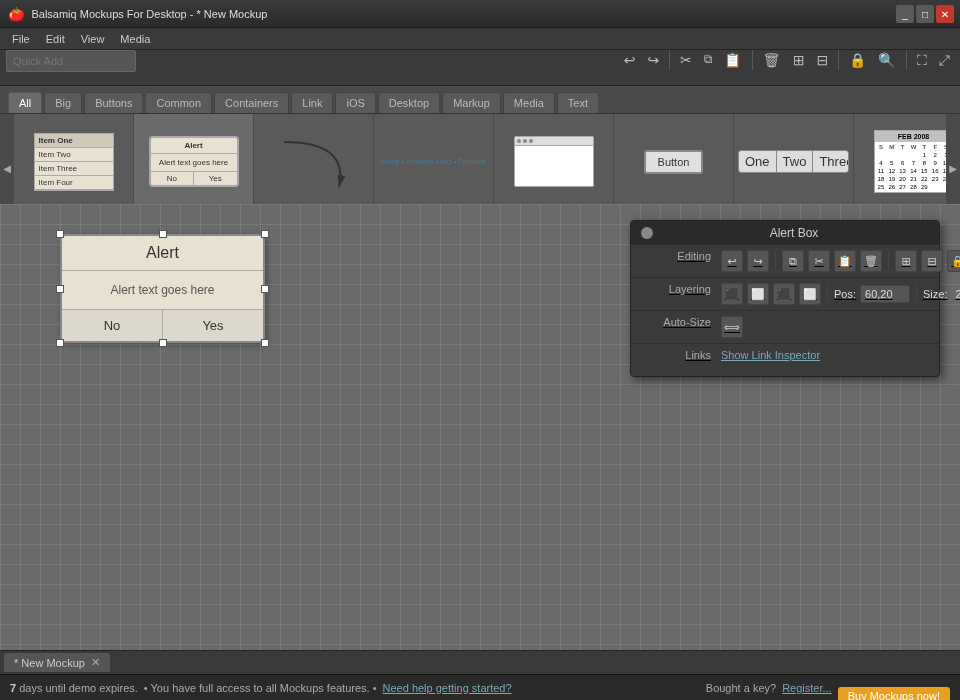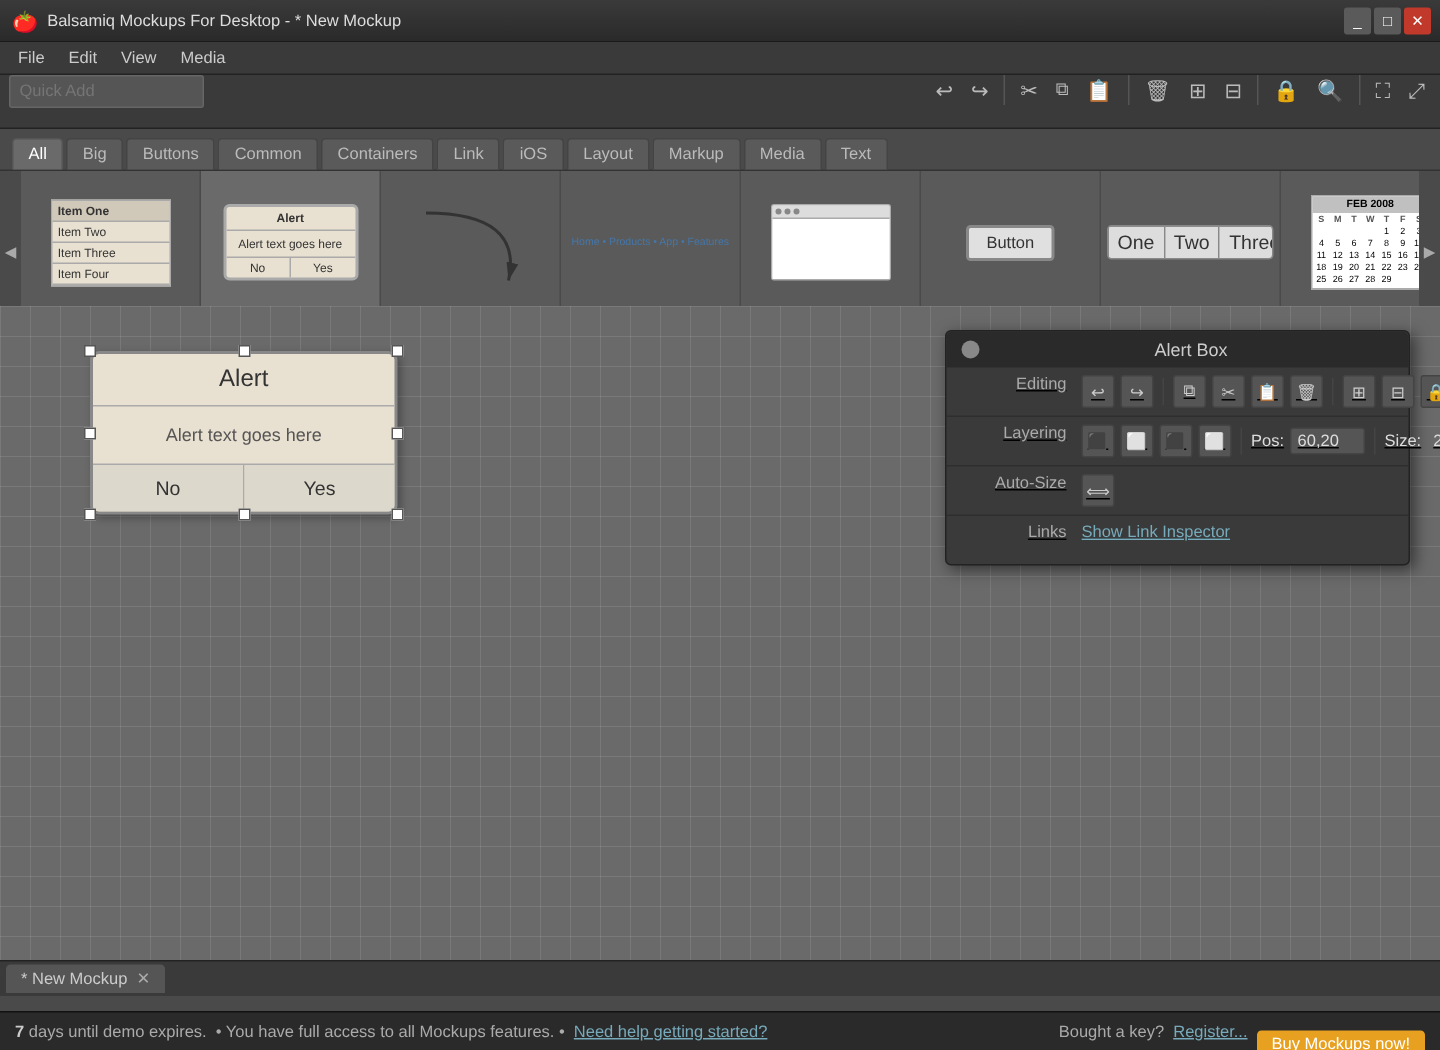--- a/index.html
+++ b/index.html
@@ -347,21 +347,21 @@
       font-size: 11px;
       width: 55px;
       border-radius: 2px;
     }
     .props-text { color: #ddd; font-size: 11px; }
     .props-link { color: #7ab; font-size: 11px; cursor: pointer; text-decoration: underline; }
 
     
     #tab-bar {
       position: absolute;
-      bottom: 36px;
+      bottom: 26px;
       left: 0;
       right: 0;
       height: 24px;
       background: #3a3a3a;
       display: flex;
       align-items: center;
       padding: 0 4px;
       border-top: 1px solid #222;
     }
     .tab-item {
@@ -449,21 +449,21 @@
 </div>
 
 <div id="comp-tabs">
   <div class="comp-tab active">All</div>
   <div class="comp-tab">Big</div>
   <div class="comp-tab">Buttons</div>
   <div class="comp-tab">Common</div>
   <div class="comp-tab">Containers</div>
   <div class="comp-tab">Link</div>
   <div class="comp-tab">iOS</div>
-  <div class="comp-tab">Layout</div>
+  <div class="comp-tab">Desktop</div>
   <div class="comp-tab">Markup</div>
   <div class="comp-tab">Media</div>
   <div class="comp-tab">Text</div>
 </div>
 
 <div id="comp-area">
   <div id="comp-scroll-left">◀</div>
   <div id="comp-items">
 
     <div class="comp-item">

